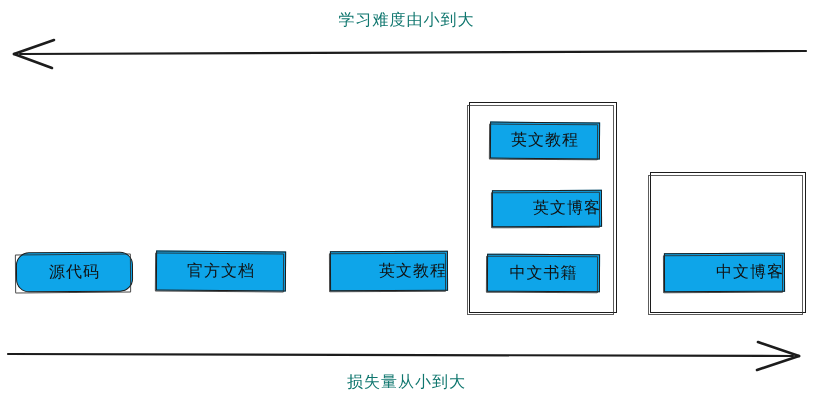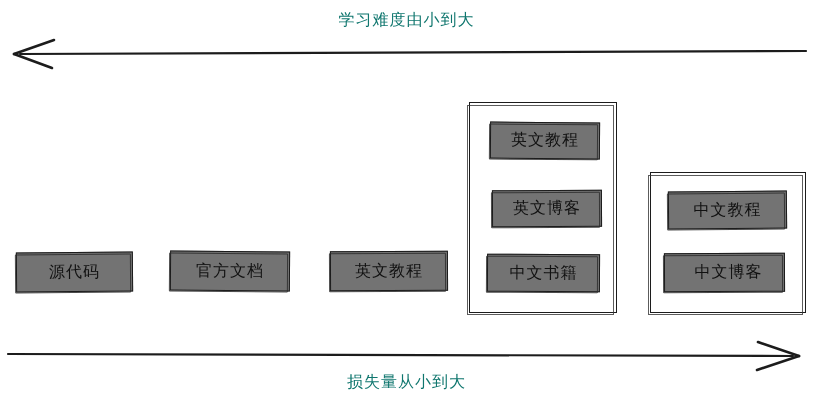--- a/index.html
+++ b/index.html
@@ -32,21 +32,21 @@
     left: 0;
     top: 0;
     width: 813px;
     height: 414px;
     pointer-events: none;
   }
 
   .node {
     position: absolute;
     box-sizing: border-box;
-    background: #737373;
+    background: #0ea5e9;
     border: 1.6px solid #1c1c1c;
     display: flex;
     align-items: center;
     justify-content: center;
     font-size: 16px;
     color: #111111;
     letter-spacing: 1px;
     white-space: nowrap;
   }
   
@@ -57,21 +57,21 @@
     top: 1px;
     right: 1px;
     bottom: -2px;
     border: 1.1px solid #2b2b2b;
     border-radius: 1px;
     pointer-events: none;
     opacity: .85;
   }
   .node.skew-a { transform: rotate(-0.45deg); }
   .node.skew-b { transform: rotate(0.4deg); }
-  .node.skew-c { transform: rotate(-0.25deg); }
+  .node.skew-c { transform: rotate(-0.25deg); justify-content: flex-end; }
   .node.skew-d { transform: rotate(0.3deg); }
 
   .group-box {
     position: absolute;
     box-sizing: border-box;
     background: transparent;
     border: 1.8px solid #1c1c1c;
   }
   .group-box::after {
     content: "";
@@ -100,25 +100,25 @@
       <path d="M14,54 L52,68" stroke="#1c1c1c" stroke-width="2.6" fill="none" stroke-linecap="round"></path>
     </g>
 
     <g>
       <path d="M8,354 L793,356" stroke="#1c1c1c" stroke-width="2.2" fill="none" stroke-linecap="round"></path>
       <path d="M799,356 L758,342" stroke="#1c1c1c" stroke-width="2.6" fill="none" stroke-linecap="round"></path>
       <path d="M799,356 L757,370" stroke="#1c1c1c" stroke-width="2.6" fill="none" stroke-linecap="round"></path>
     </g>
   </svg>
 
-  <div class="node skew-a" style="left:16px; top:252px; width:117px; height:40px;">
+  <div class="node skew-a" style="left:16px; top:252px; width:117px; height:40px;border-radius:13px;">
     <span>源代码</span>
   </div>
 
-  <div class="node skew-b" style="left:170px; top:251px; width:120px; height:40px;">
+  <div class="node skew-b" style="left:156px; top:251px; width:130px; height:40px;">
     <span>官方文档</span>
   </div>
 
   <div class="node skew-c" style="left:330px; top:251px; width:118px; height:40px;">
     <span>英文教程</span>
   </div>
 
   <div class="group-box" style="left:469px; top:102px; width:148px; height:211px;"></div>
 
   <div class="node skew-b" style="left:490px; top:122px; width:110px; height:37px;">
@@ -128,23 +128,20 @@
   <div class="node skew-c" style="left:492px; top:190px; width:110px; height:37px;">
     <span>英文博客</span>
   </div>
 
   <div class="node skew-d" style="left:487px; top:254px; width:113px; height:38px;">
     <span>中文书籍</span>
   </div>
 
   <div class="group-box" style="left:650px; top:172px; width:156px; height:141px;"></div>
 
-  <div class="node skew-a" style="left:668px; top:191px; width:119px; height:38px;">
-    <span>中文教程</span>
-  </div>
 
   <div class="node skew-c" style="left:664px; top:253px; width:121px; height:39px;padding-left:8px;">
     <span>中文博客</span>
   </div>
 
   <div class="axis-label" id="bottom-label">损失量从小到大</div>
 
 </div>
 
 </body></html>

